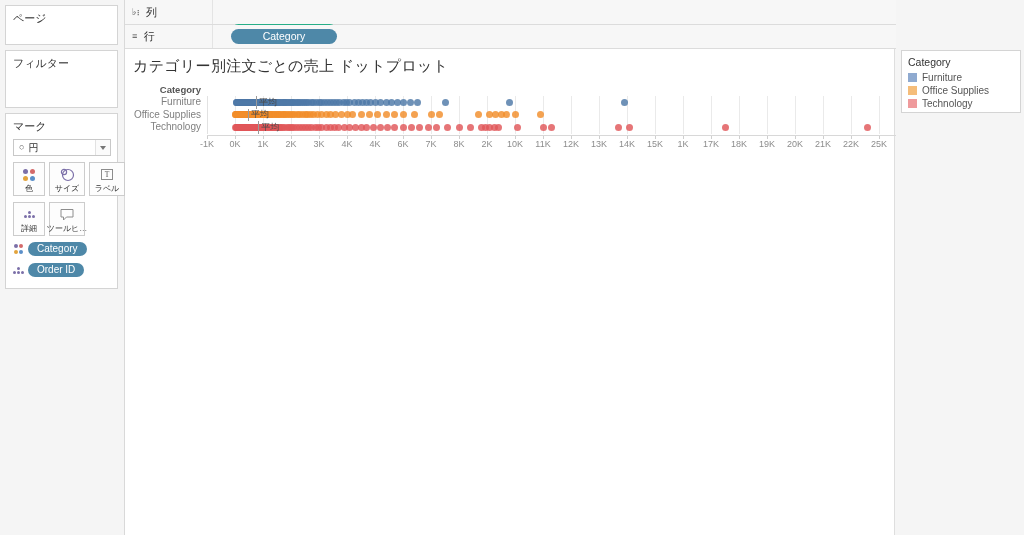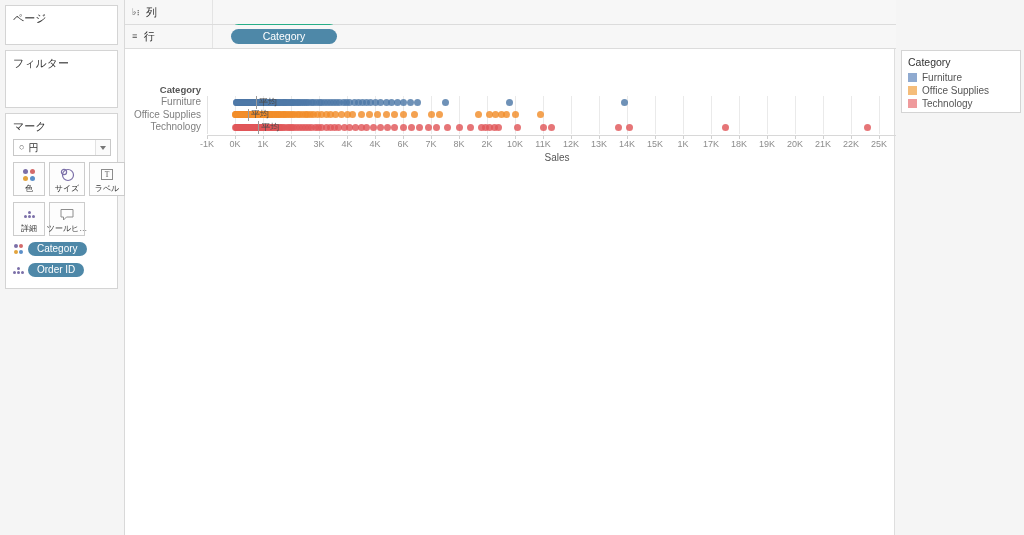--- a/index.html
+++ b/index.html
@@ -379,20 +379,21 @@
 
   <div class="shelf" id="shelf-rows">
     <div class="shelf-label-box">
       <span class="shelf-icon">≡</span>
       <span class="shelf-name">行</span>
     </div>
     <div class="pill pill-blue" style="background: rgb(78, 136, 168);">Category</div>
   </div>
 
   <div id="view">
+    <div id="view-title">カテゴリー別注文ごとの売上 ドットプロット</div>
 
     <div id="row-header">
       <div class="rh-title">Category</div>
       <div class="rh-item">Furniture</div>
       <div class="rh-item">Office Supplies</div>
       <div class="rh-item">Technology</div>
     </div>
 
     <div id="plot">
         <div class="vgrid" style="left: 0px;"></div>
@@ -761,21 +762,20 @@
           <div class="dot" style="left: 514.5px; background: rgb(225, 87, 89);"></div>
           <div class="dot" style="left: 657.3px; background: rgb(225, 87, 89);"></div>
           <div class="refline" style="left: 51.24px;"></div>
           <div class="reflabel" style="left: 52.24px;">平均</div>
         </div>
         <div class="plot-border-l" style="left: 0px;"></div>
         <div class="plot-border-r" style="left: 700px;"></div>
       </div>
 
     <div id="axis">
-      <div id="axis-title">Sales</div>
     <div class="tickmark" style="left: 0px;"></div>
         <div class="tick" style="left: 0px;">-1K</div>
         <div class="tickmark" style="left: 28px;"></div>
         <div class="tick" style="left: 28px;">0K</div>
         <div class="tickmark" style="left: 56px;"></div>
         <div class="tick" style="left: 56px;">1K</div>
         <div class="tickmark" style="left: 84px;"></div>
         <div class="tick" style="left: 84px;">2K</div>
         <div class="tickmark" style="left: 112px;"></div>
         <div class="tick" style="left: 112px;">3K</div>

